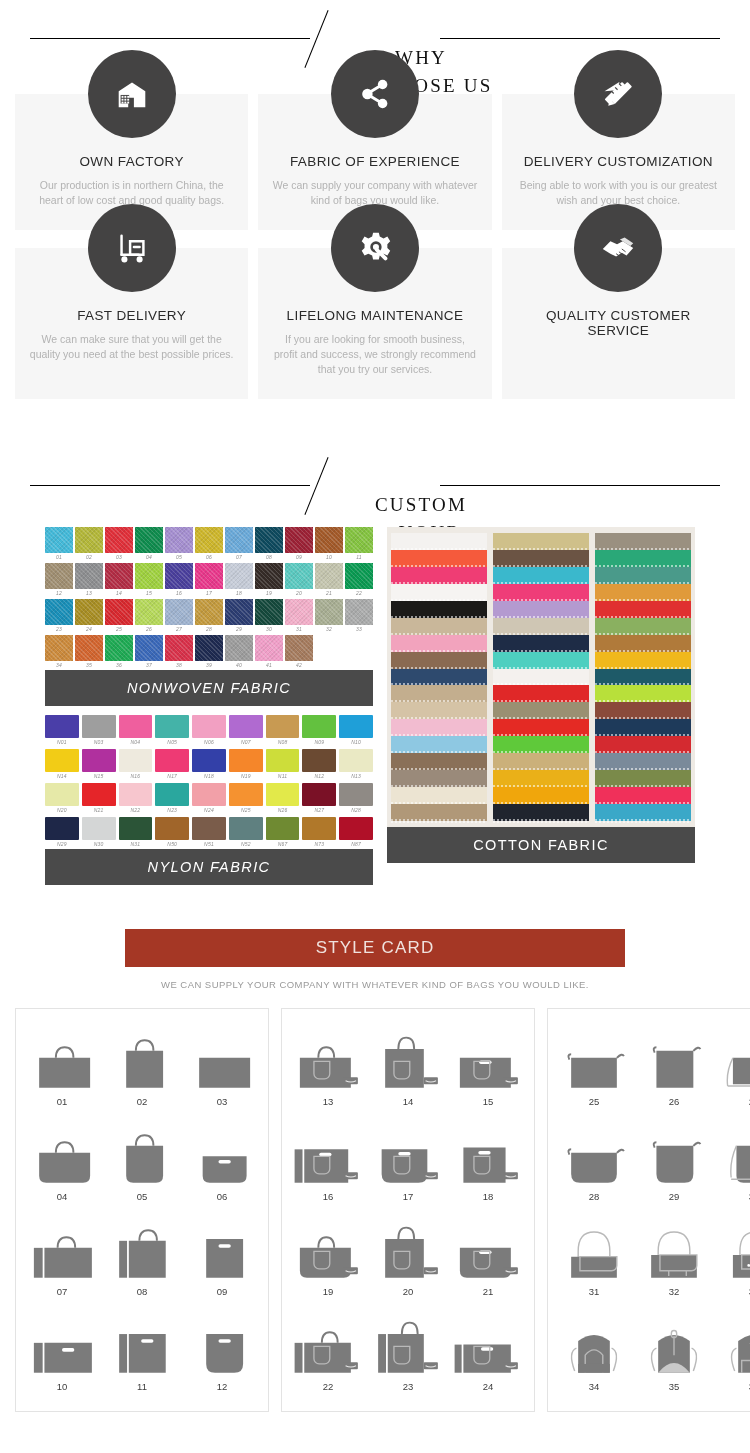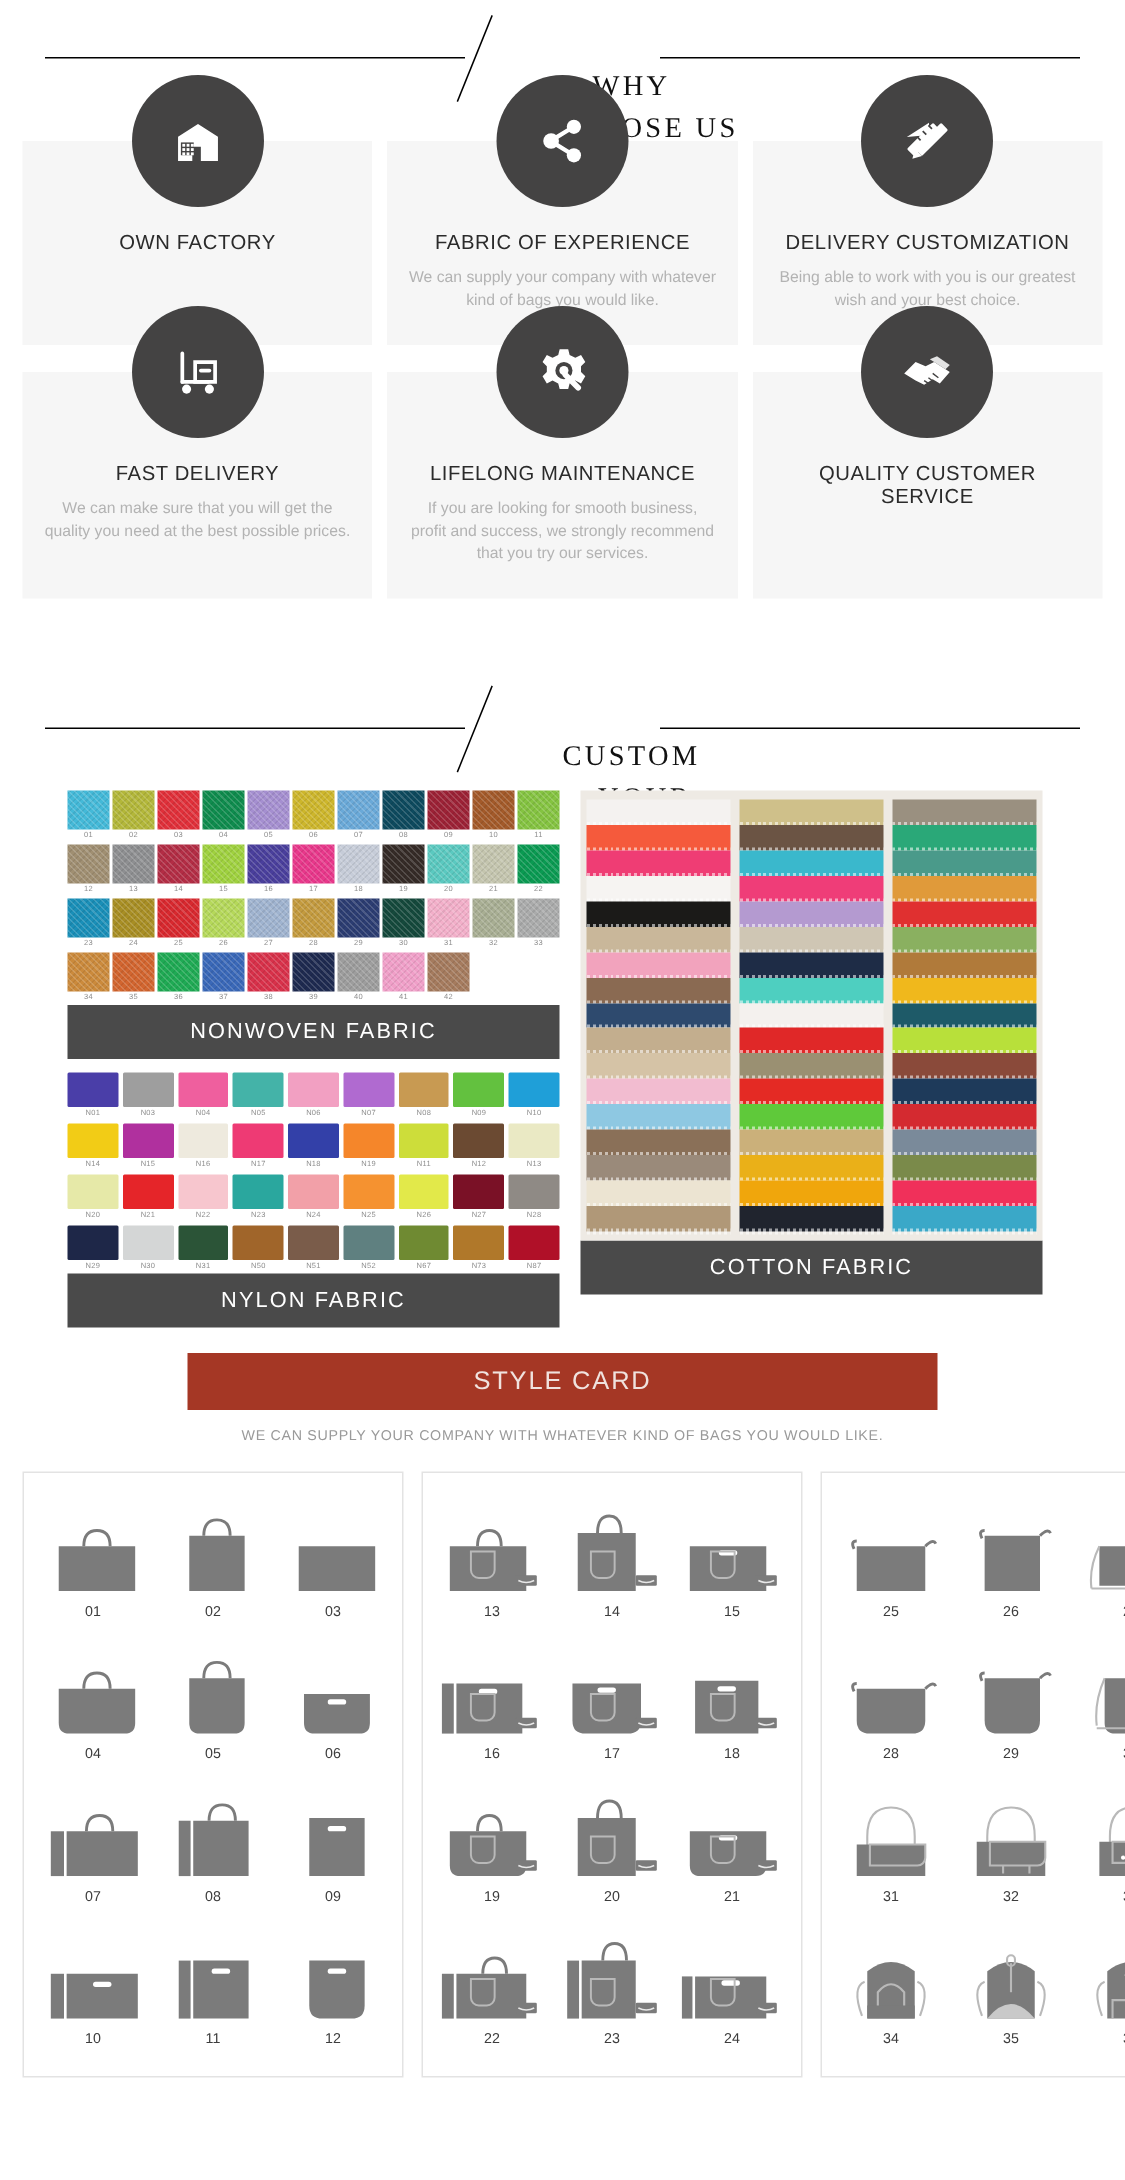--- a/index.html
+++ b/index.html
@@ -48,21 +48,21 @@
   .why-title {
     font-size: 13.5px; color: #2b2b2b; letter-spacing: .4px;
     margin-bottom: 9px; font-weight: 400;
   }
   .why-desc {
     font-size: 10.5px; color: #b3b3b3; line-height: 15px;
   }
 
   
   .fabric-wrap { display: flex; gap: 14px; padding: 0 45px; margin-top: 4px; }
-  .fab-left  { width: 328px; }
+  .fab-left  { width: 328px; font-style: italic; }
   .fab-right { width: 308px; }
 
   .swatch-grid { display: grid; gap: 1px 2px; }
   .sw-cell { text-align: center; }
   .sw-chip { width: 100%; height: 26px; position: relative; overflow: hidden; }
   .sw-chip::after {
     content: ""; position: absolute; inset: 0;
     background-image:
       repeating-linear-gradient(45deg, rgba(255,255,255,.16) 0 1px, transparent 1px 3px),
       repeating-linear-gradient(-45deg, rgba(0,0,0,.07) 0 1px, transparent 1px 3px);
@@ -88,21 +88,21 @@
   }
   .cot-col { flex: 1; display: flex; flex-direction: column; }
   .cot-band { flex: 1; position: relative; }
   .cot-band::after {
     content:""; position:absolute; left:0; right:0; bottom:-2px; height:4px;
     background-image: repeating-linear-gradient(90deg,
       rgba(255,255,255,.55) 0 2px, transparent 2px 4px);
   }
 
   
-  .style-wrap { margin-top: 17px; text-align: center; }
+  .style-wrap { margin-top: 44px; text-align: center; }
   .style-banner {
     width: 500px; margin: 0 auto; background: #a53725; color: #f0e2de;
     font-size: 17px; letter-spacing: 1.2px; padding: 9px 0;
   }
   .style-sub {
     font-size: 9.5px; color: #9a9a9a; letter-spacing: .45px;
     margin-top: 12px;
   }
 
   
@@ -145,20 +145,21 @@
               <rect x="9" y="25" width="2" height="2"></rect>
               <rect x="12" y="25" width="2" height="2"></rect>
               <rect x="15" y="25" width="2" height="2"></rect>
               <rect x="9" y="28" width="2" height="2"></rect>
               <rect x="12" y="28" width="2" height="2"></rect>
               <rect x="15" y="28" width="2" height="2"></rect>
             </g>
           </svg>
       </div>
       <div class="why-title">OWN FACTORY</div>
+      <div class="why-desc">Our production is in northern China, the heart of low cost and good quality bags.</div>
     </div>
 
     <div class="why-card">
       <div class="why-icon">
         <svg viewBox="0 0 40 40">
             <circle cx="28" cy="10" r="5" fill="#fff"></circle>
             <circle cx="12" cy="20" r="5.5" fill="#fff"></circle>
             <circle cx="28" cy="30" r="5" fill="#fff"></circle>
             <path d="M14 18.5l13-8M14 21.5l13 8" stroke="#fff" stroke-width="3" fill="none"></path>
           </svg>

